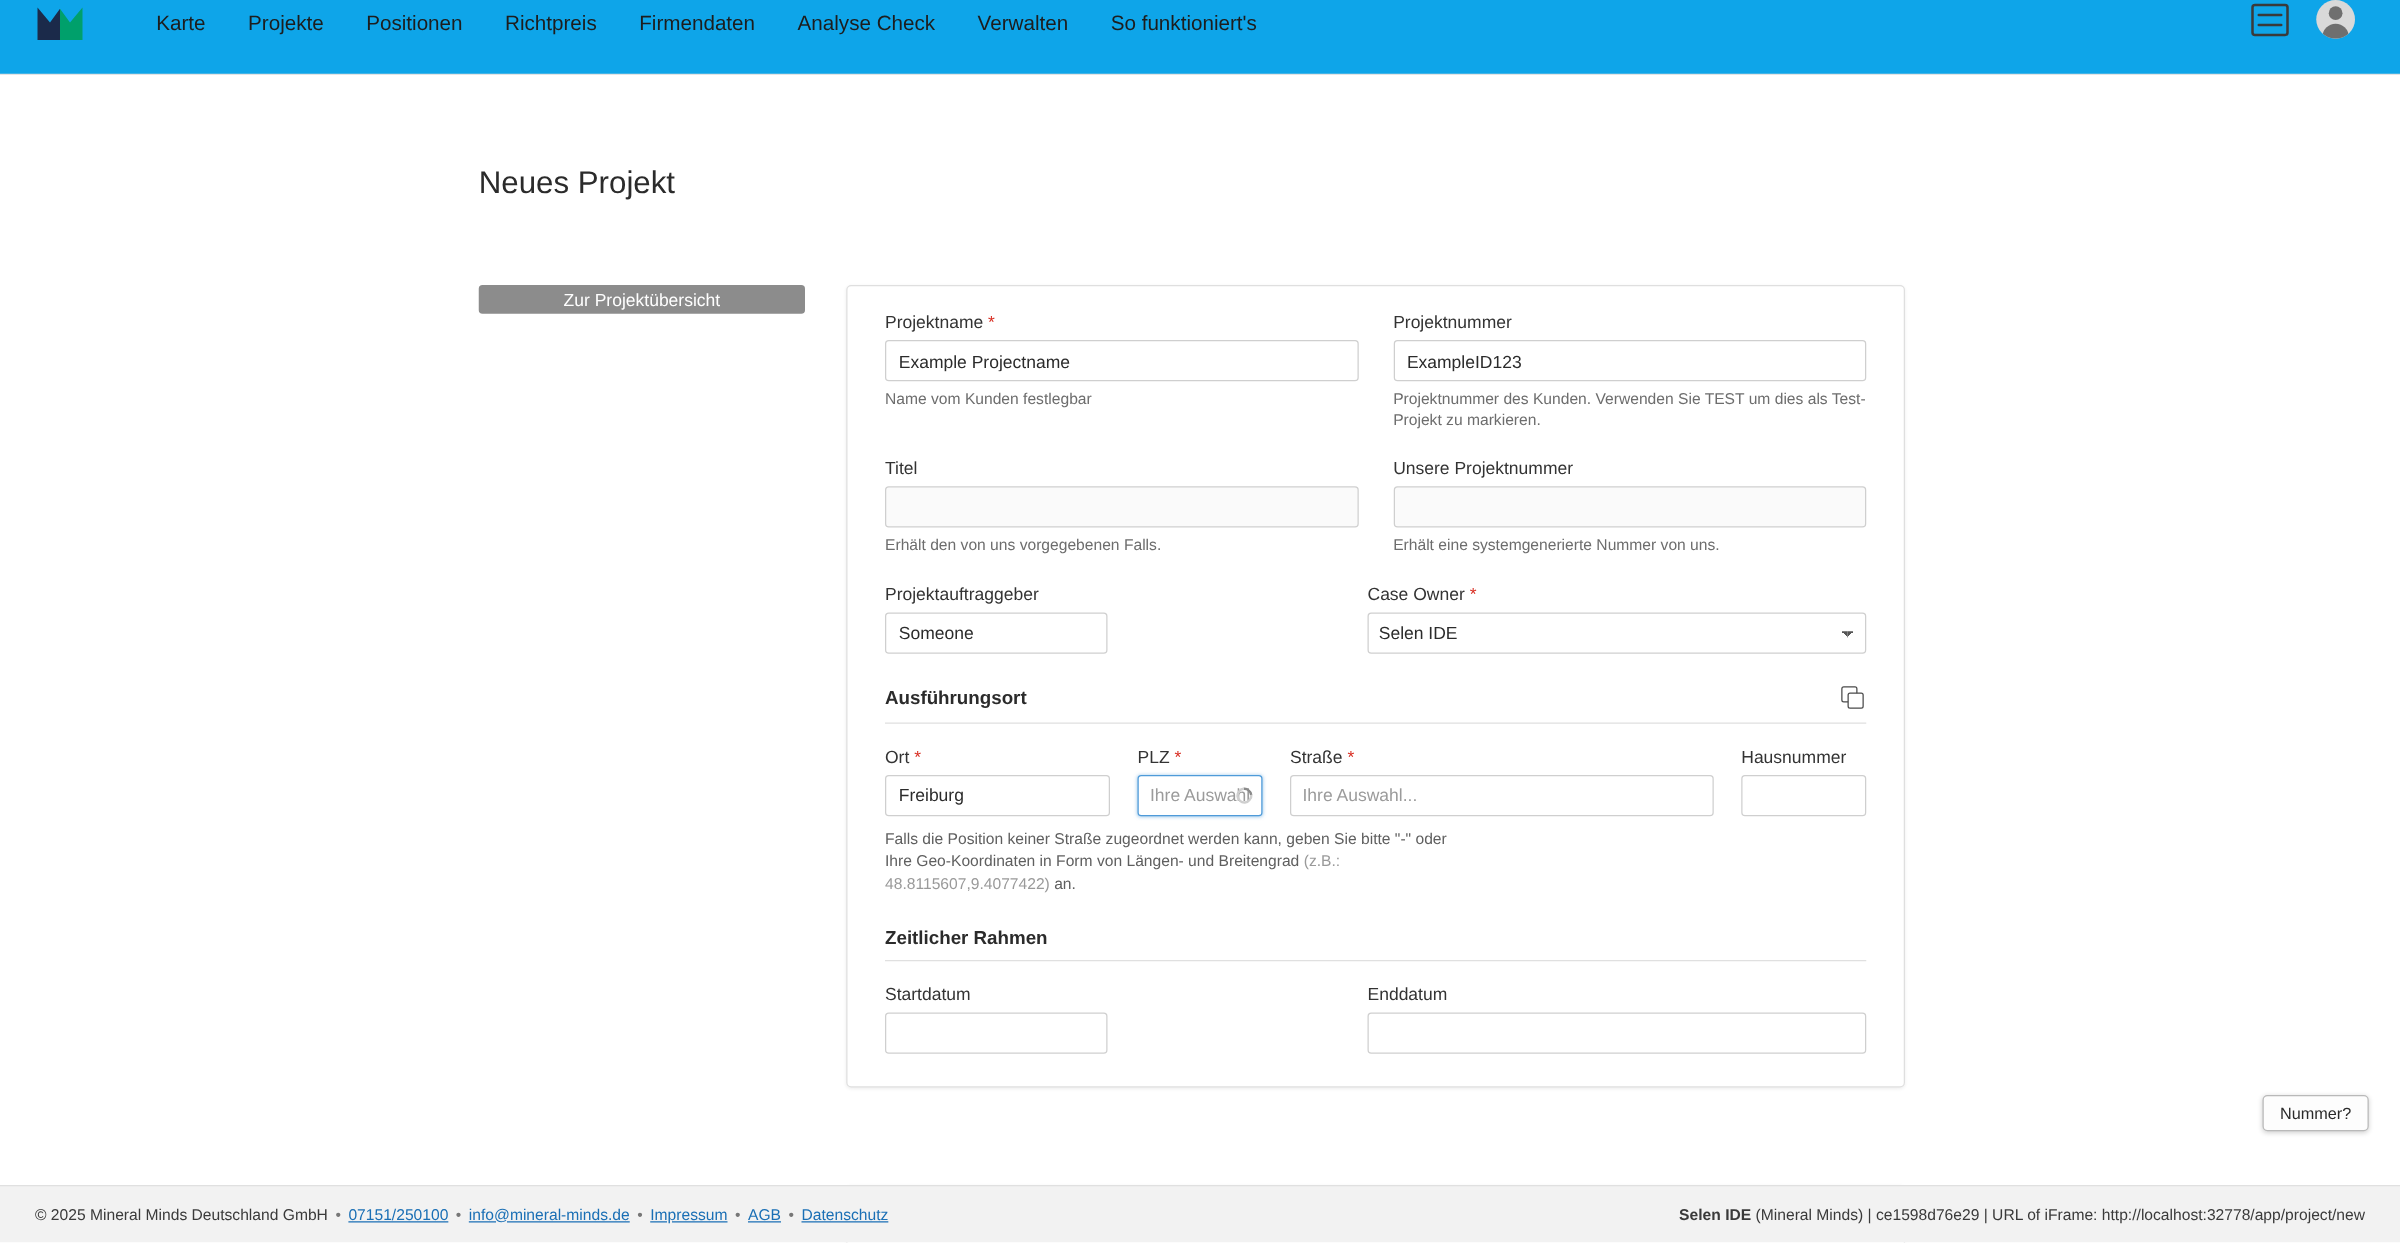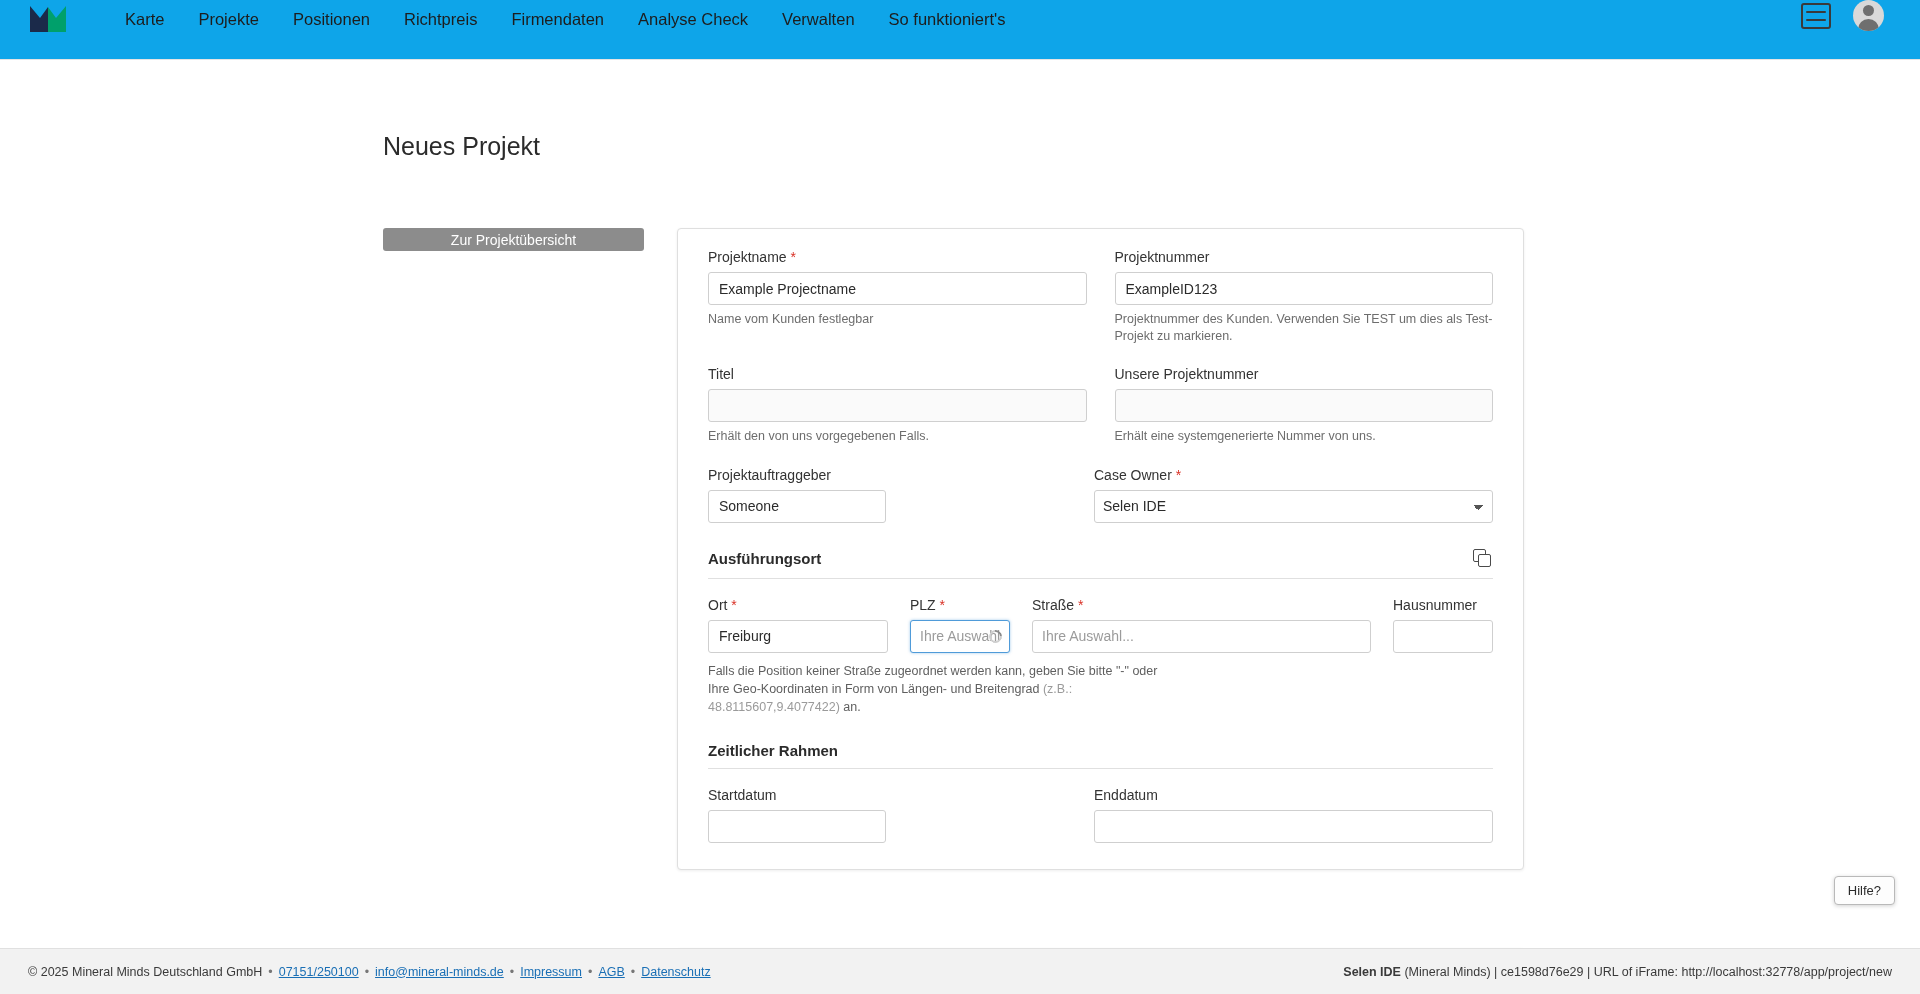--- a/index.html
+++ b/index.html
@@ -469,21 +469,21 @@
         <input class="datef" type="text" value="" style="">
       </div>
     </div>
 
   </div>
 
   <div class="card2">
     <h3 style="margin:0;font-size:15px;font-weight:bold;color:#2b2b2b;">Firmendaten</h3>
   </div>
 
-  <button class="help-btn">Hilfe?</button>
+  <button class="help-btn">Nummer?</button>
 </div>
 
 <div class="footer">
   <span>© 2025 Mineral Minds Deutschland GmbH</span>
   <span class="sep">•</span>
   <a href="#">07151/250100</a>
   <span class="sep">•</span>
   <a href="#">info@mineral-minds.de</a>
   <span class="sep">•</span>
   <a href="#">Impressum</a>

